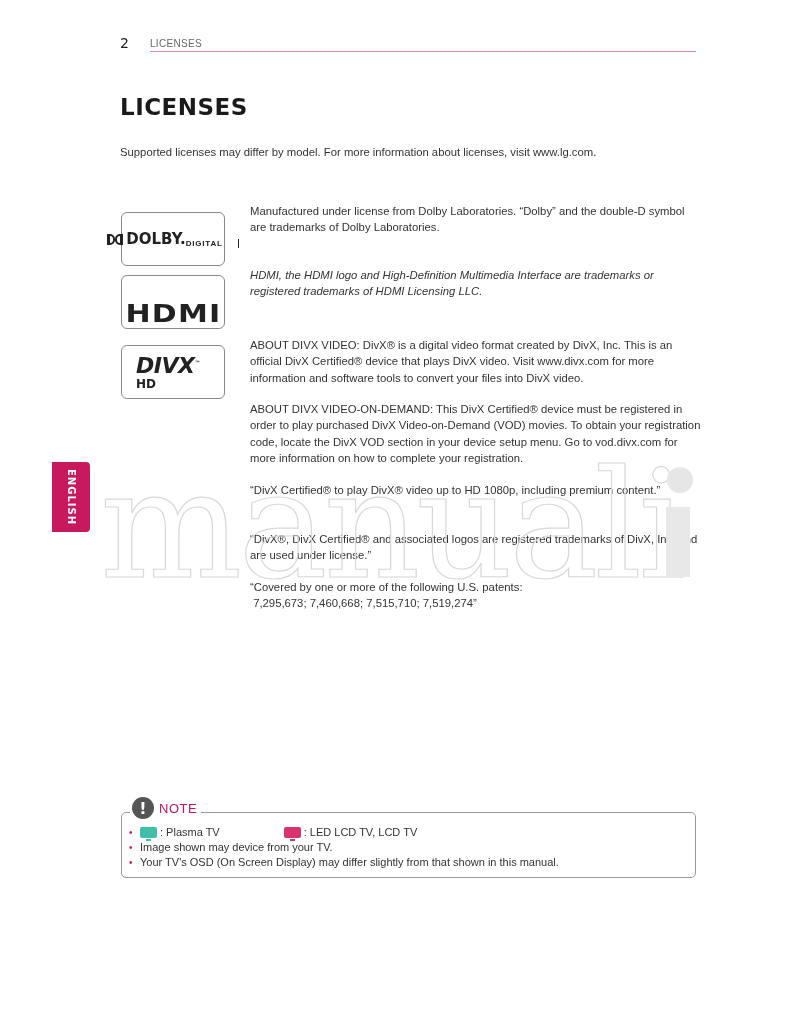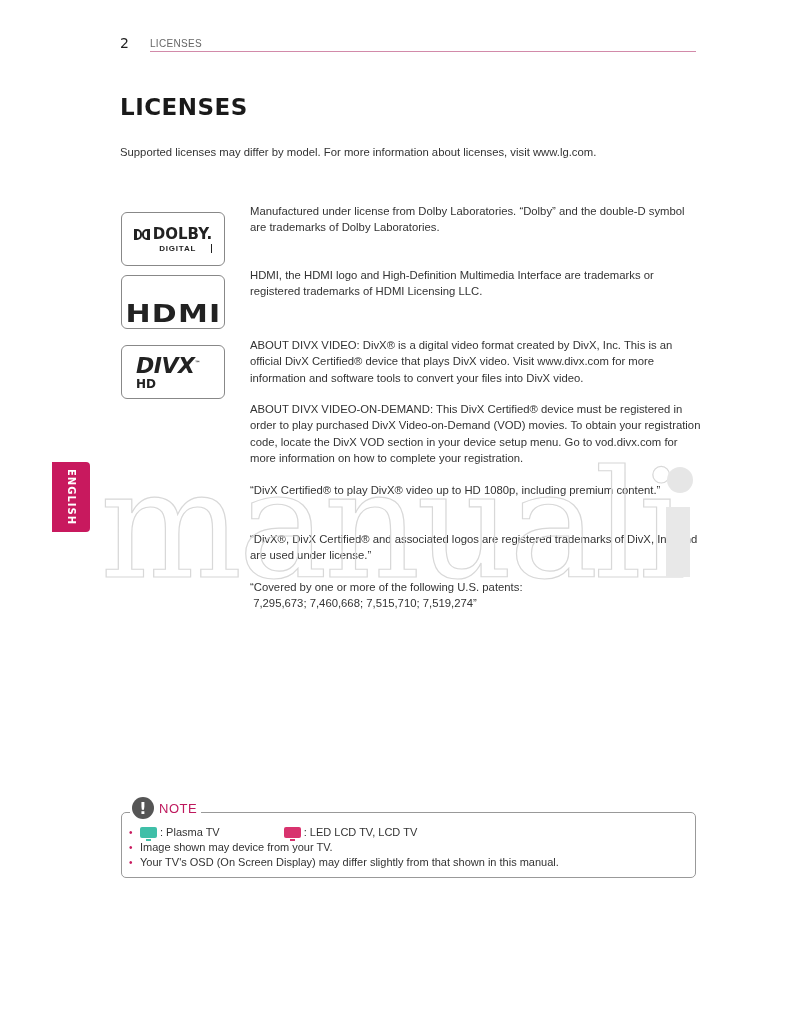--- a/index.html
+++ b/index.html
@@ -28,21 +28,21 @@
       position: absolute; left: 120px; top: 146px; font-size: 11.3px; color: #333;
     }
     .logo-box {
       position: absolute; left: 121px; width: 104px; height: 54px;
       border: 1.5px solid #888; border-radius: 6px; background: #fff;
       box-sizing: border-box; display: flex; align-items: center; justify-content: center;
     }
     .logo-dolby { top: 212px; }
     .logo-hdmi { top: 275px; align-items: flex-end; }
     .logo-divx { top: 345px; }
-    .dolby-wrap { display: flex; flex-direction: column; align-items: flex-end; }
+    .dolby-wrap { display: flex; align-items: flex-end; }
     .dolby-main { display: flex; align-items: center; font-weight: bold; font-size: 15px; color: #222; font-family: "DejaVu Sans", sans-serif; }
     .dolby-dd { display: inline-flex; margin-right: 3px; }
     .dolby-dd span { width: 8px; height: 11px; border: 2px solid #222; box-sizing: border-box; display: inline-block; }
     .dolby-dd span:first-child { border-radius: 0 5px 5px 0; border-left-width: 3px; }
     .dolby-dd span:last-child { border-radius: 5px 0 0 5px; border-right-width: 3px; }
     .dolby-sub { font-size: 8px; font-weight: bold; color: #222; letter-spacing: 0.8px; border-right: 1.5px solid #222; padding-right: 15px; margin-top: 1px; }
     .hdmi-text { font-size: 24px; font-weight: 900; color: #222; letter-spacing: 1px; font-family: "DejaVu Sans", sans-serif; transform: scaleX(1.25); }
     .divx-wrap { display: flex; flex-direction: column; line-height: 1; margin-left: -10px; }
     .divx-main { font-size: 22px; font-weight: 900; color: #222; font-family: "DejaVu Sans", sans-serif; font-style: italic; letter-spacing: -0.5px; }
     .divx-main sup { font-size: 6px; font-style: normal; }
@@ -116,21 +116,21 @@
 </div>
 
 <div class="logo-box logo-divx">
   <div class="divx-wrap">
     <div class="divx-main"><span>DIVX</span><sup>™</sup></div>
     <div class="divx-hd">HD</div>
   </div>
 </div>
 
 <p class="para" style="top:203px; margin:0;">Manufactured under license from Dolby Laboratories. “Dolby” and the double-D symbol are trademarks of Dolby Laboratories.</p>
-<p class="para" style="top:267px; margin:0;">HDMI, the HDMI logo and High-Definition Multimedia Interface are trademarks or registered trademarks of HDMI Licensing LLC.</p>
+<p class="para" style="top:267px; margin:0;font-style:italic;">HDMI, the HDMI logo and High-Definition Multimedia Interface are trademarks or registered trademarks of HDMI Licensing LLC.</p>
 <p class="para" style="top:337px; margin:0;">ABOUT DIVX VIDEO: DivX® is a digital video format created by DivX, Inc. This is an official DivX Certified® device that plays DivX video. Visit www.divx.com for more information and software tools to convert your files into DivX video.</p>
 <p class="para" style="top:401px; margin:0;">ABOUT DIVX VIDEO-ON-DEMAND: This DivX Certified® device must be registered in order to play purchased DivX Video-on-Demand (VOD) movies. To obtain your registration code, locate the DivX VOD section in your device setup menu. Go to vod.divx.com for more information on how to complete your registration.</p>
 <p class="para" style="top:482px; margin:0;">“DivX Certified® to play DivX® video up to HD 1080p, including premium content.”</p>
 <p class="para" style="top:531px; margin:0;">“DivX®, DivX Certified® and associated logos are registered trademarks of DivX, Inc. and are used under license.”</p>
 <div class="para" style="top:579px;">
   <div>“Covered by one or more of the following U.S. patents:</div>
   <div style="white-space:pre;"> 7,295,673; 7,460,668; 7,515,710; 7,519,274”</div>
 </div>
 
 <div class="side-tab">

